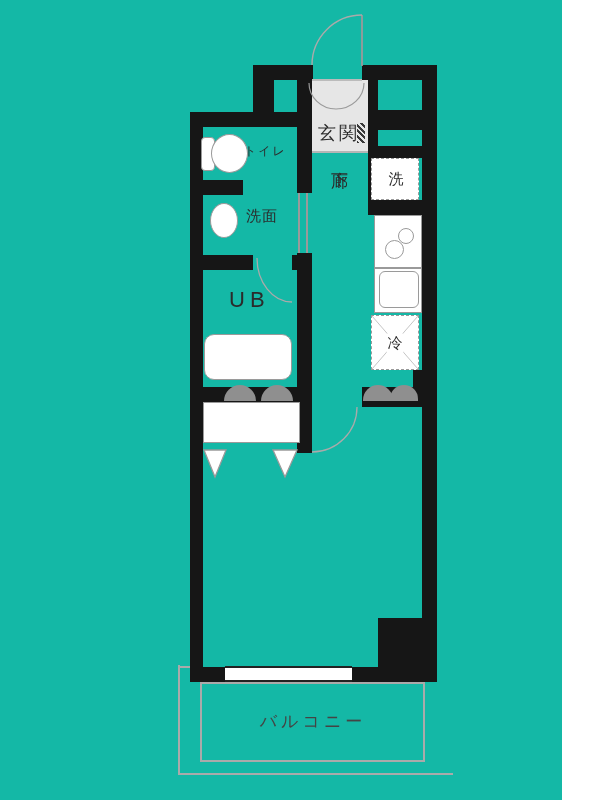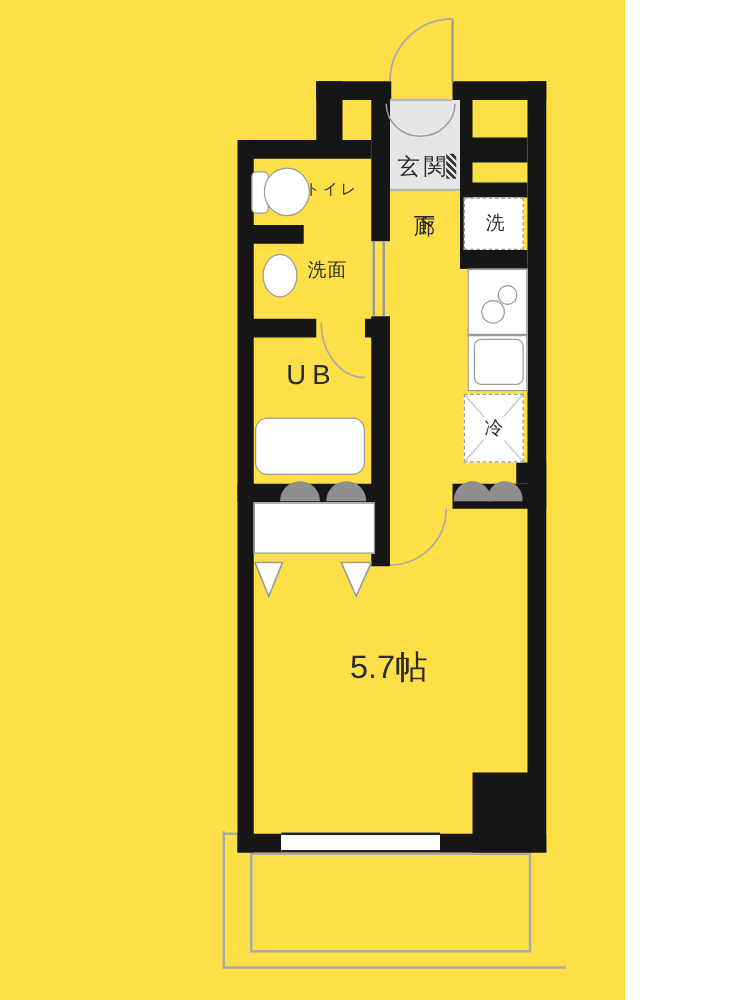--- a/index.html
+++ b/index.html
@@ -1,16 +1,16 @@
 <!DOCTYPE html>
 <html><head>
 <meta charset="utf-8">
 <style>
   html,body{margin:0;padding:0;background:#fff;}
-  #canvas{position:relative;width:500px;height:800px;background:#fde047;overflow:hidden;
+  #canvas{position:relative;width:562px;height:800px;background:#14b8a6;overflow:hidden;
           font-family:"Liberation Sans","DejaVu Sans",sans-serif;}
   .abs{position:absolute;}
   .wall{position:absolute;background:#161616;z-index:2;}
   .bump{position:absolute;background:#8f8f8f;border-radius:16px 16px 0 0;z-index:3;}
   .fix{position:absolute;background:#ffffff;border:1.5px solid #9a9a9a;box-sizing:border-box;z-index:3;}
   .dashedbox{position:absolute;background:#ffffff;border:1.5px dashed #9a9a9a;box-sizing:border-box;z-index:3;}
   .thinline{position:absolute;background:#aaaaaa;z-index:1;}
   .lbl{position:absolute;color:#2b2b2b;z-index:6;white-space:nowrap;}
   .vert{writing-mode:vertical-rl;text-orientation:upright;}
   #arc-overlay{position:absolute;left:0;top:0;z-index:4;pointer-events:none;}
@@ -107,15 +107,15 @@
     <line x1="418" y1="316" x2="372" y2="369" stroke="#c5c5c5" stroke-width="1"></line>
   </svg>
 
   <div class="lbl" style="left:318px;top:121px;font-size:18px;letter-spacing:3px;font-weight:500;">玄関</div>
   <div class="lbl vert" style="left:328px;top:158px;font-size:17px;letter-spacing:2px;font-weight:500;">廊下</div>
   <div class="lbl" style="left:244px;top:143px;font-size:12px;letter-spacing:2px;">トイレ</div>
   <div class="lbl" style="left:246px;top:207px;font-size:15px;letter-spacing:1px;font-weight:500;">洗面</div>
   <div class="lbl" style="left:229px;top:287px;font-size:22px;letter-spacing:5px;">UB</div>
   <div class="lbl lbl-center" style="left:396px;top:179px;font-size:15px;">洗</div>
   <div class="lbl lbl-center" style="left:395px;top:343px;font-size:15px;background:#ffffff;padding:0 1px;">冷</div>
-  <div class="lbl lbl-center" style="left:311px;top:534px;font-size:26px;font-weight:500;">5.7帖</div>
+  <div class="lbl lbl-center" style="left:313px;top:721px;font-size:17px;letter-spacing:4px;color:#444444;">バルコニー</div>
 
 </div>
 
 </body></html>

